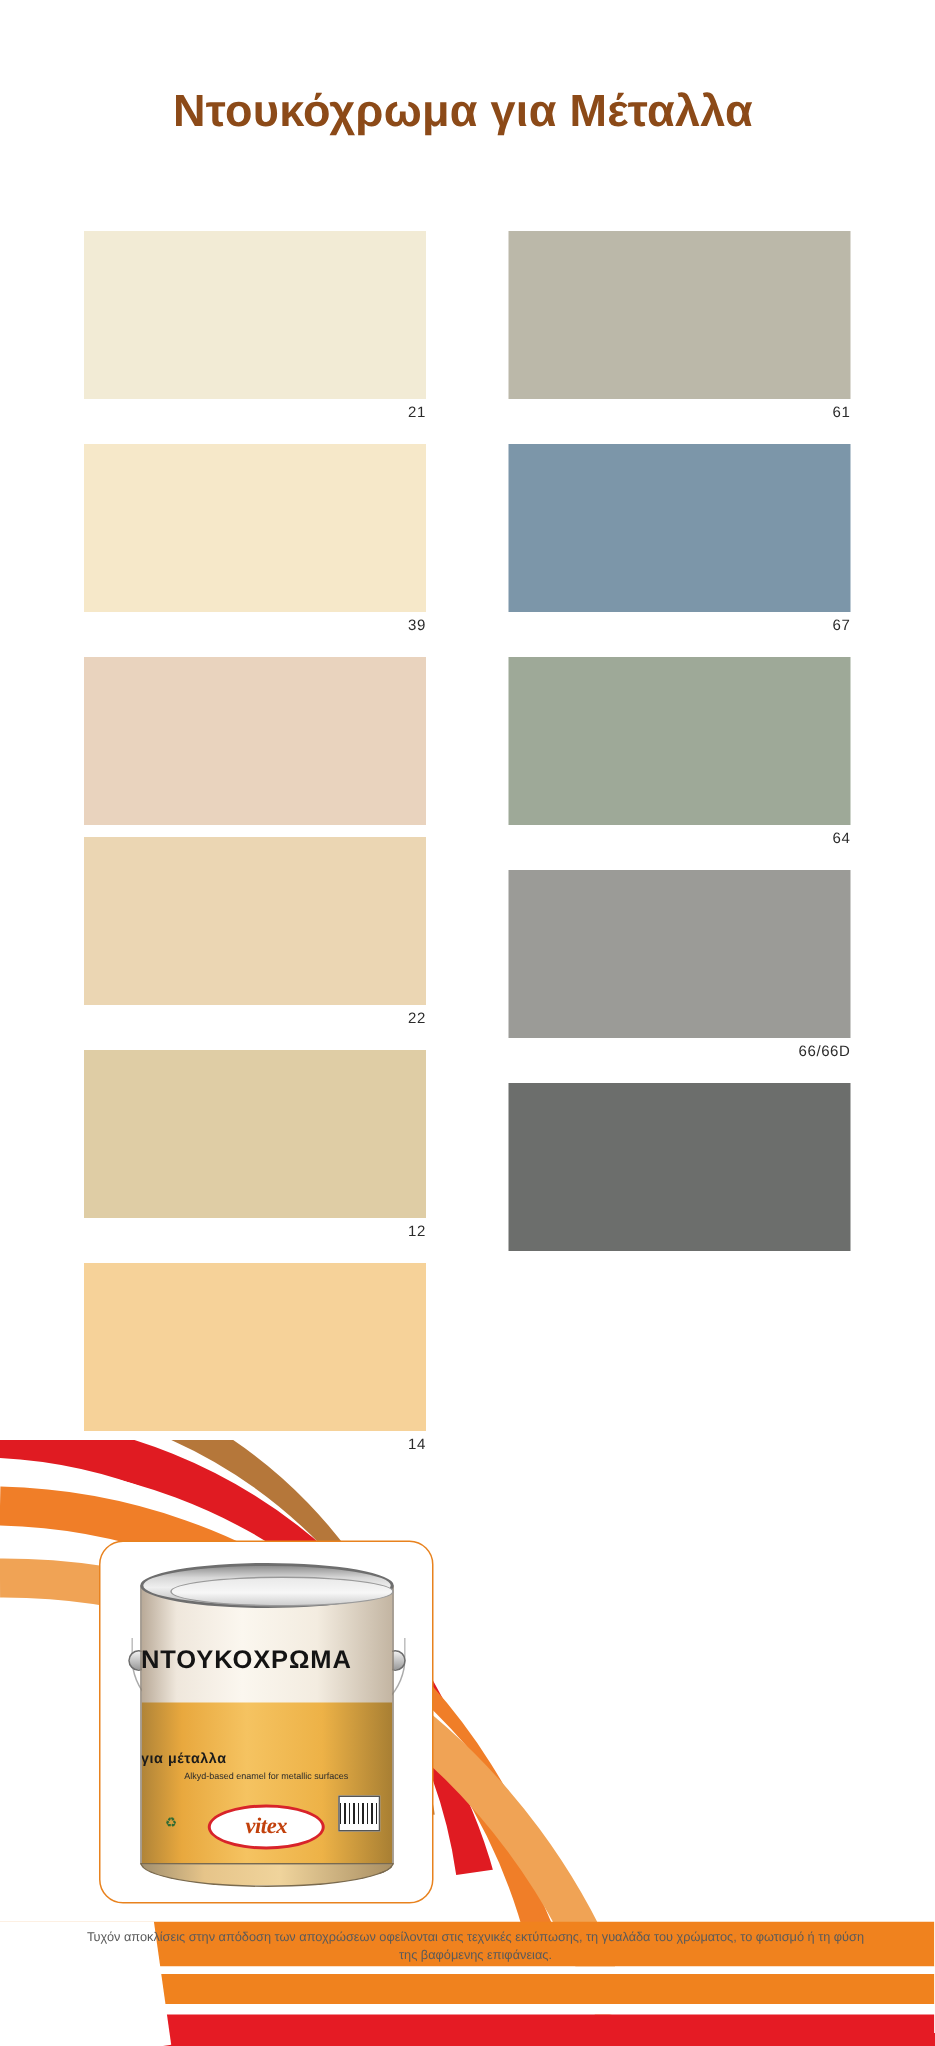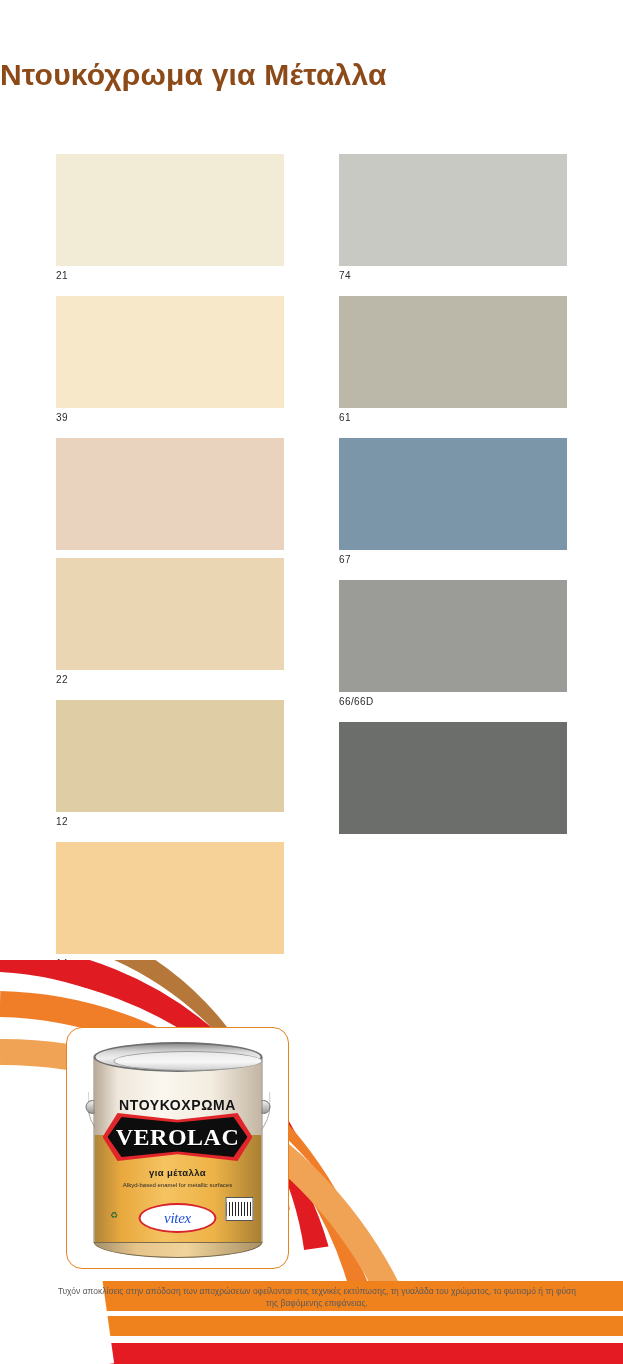--- a/index.html
+++ b/index.html
@@ -6,38 +6,38 @@
   body{
     width:623px;height:1364px;position:relative;overflow:hidden;
     background:#ffffff;
     font-family:"Liberation Sans","DejaVu Sans",sans-serif;
   }
   .page{position:absolute;inset:0;background:#fff;}
 
   
   .title{
     position:absolute;left:0;top:58px;width:502px;
-    text-align:left;
+    text-align:right;
     font-size:30px;font-weight:bold;
     color:#8C4A18;
     letter-spacing:.2px;
     white-space:nowrap;
   }
 
   
   .swatch-grid{position:absolute;left:0;top:154px;width:623px;height:1000px;}
   .col{position:absolute;top:0;width:228px;}
   .col-left{left:56px;}
   .col-right{left:339px;}
   .cell{margin-bottom:8px;}
   .chip{
     width:228px;height:112px;display:block;
   }
   .chip-label{
-    display:block;width:228px;text-align:left;
+    display:block;width:228px;text-align:right;
     font-size:10px;color:#2b2b2b;
     line-height:20px;height:22px;
     letter-spacing:.4px;
   }
 
   
   .arcs{position:absolute;left:-150px;top:960px;width:560px;height:420px;}
   .arcs svg{display:block;}
 
   
@@ -79,22 +79,22 @@
     border-radius:0 0 50% 50%/0 0 100% 100%;
     background:linear-gradient(90deg,#a2906f,#e6c489 25%,#f0d49c 55%,#a98f63);
     border:1px solid #7a6a4e;box-sizing:border-box;
   }
   
   .label-lower{
     position:absolute;left:0;bottom:0;width:100%;height:108px;
     background:linear-gradient(90deg,#b08438 0%,#e8a83e 16%,#f5c361 42%,#edb247 72%,#a87f33 100%);
   }
   .can-name{
-    position:absolute;left:0;top:40px;width:100%;text-align:center;
-    font-size:14px;font-weight:bold;color:#141414;letter-spacing:.6px;
+    position:absolute;left:0;top:40px;width:100%;text-align:left;
+    font-size:17px;font-weight:bold;color:#141414;letter-spacing:.6px;
   }
   
   .badge{
     position:absolute;left:50%;top:56px;transform:translateX(-50%);
     width:150px;height:48px;
   }
   .badge-shape{
     position:absolute;inset:0;
     background:#E0262B;
     clip-path:polygon(0% 50%,10% 0%,50% 14%,90% 0%,100% 50%,90% 100%,50% 86%,10% 100%);
@@ -105,36 +105,36 @@
     clip-path:polygon(0% 50%,10% 0%,50% 14%,90% 0%,100% 50%,90% 100%,50% 86%,10% 100%);
   }
   .badge-text{
     position:absolute;left:0;top:0;width:100%;height:100%;
     display:flex;align-items:center;justify-content:center;
     color:#ffffff;font-family:"Liberation Serif","DejaVu Serif",serif;
     font-size:24px;font-weight:bold;letter-spacing:.5px;
     text-shadow:0 1px 0 #000;
   }
   .can-sub{
-    position:absolute;left:0;top:110px;width:100%;text-align:center;
+    position:absolute;left:0;top:110px;width:100%;text-align:left;
     font-size:9.5px;font-weight:bold;color:#1a1a1a;letter-spacing:.4px;
   }
   .can-en{
     position:absolute;left:0;top:124px;width:100%;text-align:center;
     font-size:6px;color:#2a2a2a;line-height:8px;
   }
   .vitex{
     position:absolute;left:50%;top:146px;transform:translateX(-50%);
     width:74px;height:26px;border-radius:50%;
     background:#ffffff;border:2px solid #D8232A;
     display:flex;align-items:center;justify-content:center;
   }
   .vitex span{
     font-family:"Liberation Serif","DejaVu Serif",serif;
-    font-style:italic;font-weight:normal;font-size:15px;color:#1d4ed8;
+    font-style:italic;font-weight:bold;font-size:15px;color:#c2410c;
     letter-spacing:-.3px;
   }
   .barcode{
     position:absolute;right:8px;top:140px;width:26px;height:22px;
     background:#fff;border:1px solid #555;
     background-image:repeating-linear-gradient(90deg,#222 0 1px,#fff 1px 3px);
     background-position:0 4px;background-size:100% 14px;background-repeat:no-repeat;
   }
   .ecomark{
     position:absolute;left:16px;top:152px;width:14px;height:12px;
@@ -200,30 +200,30 @@
         <span class="chip-label">12</span>
       </div>
       <div class="cell">
         <span class="chip" style="background: rgb(246, 210, 153);"></span>
         <span class="chip-label">14</span>
       </div>
     </div>
 
     <div class="col col-right">
       <div class="cell">
-        <span class="chip" style="background: rgb(200, 201, 195);"></span>
-        <span class="chip-label">74</span>
-      </div>
-      <div class="cell">
         <span class="chip" style="background: rgb(187, 184, 169);"></span>
         <span class="chip-label">61</span>
       </div>
       <div class="cell">
         <span class="chip" style="background: rgb(124, 150, 169);"></span>
         <span class="chip-label">67</span>
+      </div>
+      <div class="cell">
+        <span class="chip" style="background: rgb(158, 169, 152);"></span>
+        <span class="chip-label">64</span>
       </div>
       <div class="cell">
         <span class="chip" style="background: rgb(155, 155, 151);"></span>
         <span class="chip-label">66/66D</span>
       </div>
       <div class="cell">
         <span class="chip" style="background: rgb(108, 110, 108);"></span>
       </div>
     </div>
 
@@ -248,25 +248,20 @@
 
       <div class="bail"></div>
       <div class="handle-l"></div>
       <div class="handle-r"></div>
 
       <div class="can-body">
         <div class="label-lower"></div>
 
         <div class="can-name">ΝΤΟΥΚΟΧΡΩΜΑ</div>
 
-        <div class="badge">
-          <div class="badge-shape"></div>
-          <div class="badge-inner"></div>
-          <div class="badge-text">VEROLAC</div>
-        </div>
 
         <div class="can-sub">για μέταλλα</div>
         <div class="can-en">Alkyd-based enamel for metallic surfaces</div>
 
         <div class="ecomark">♻</div>
 
         <div class="vitex">
           <span>vitex</span>
         </div>
 

